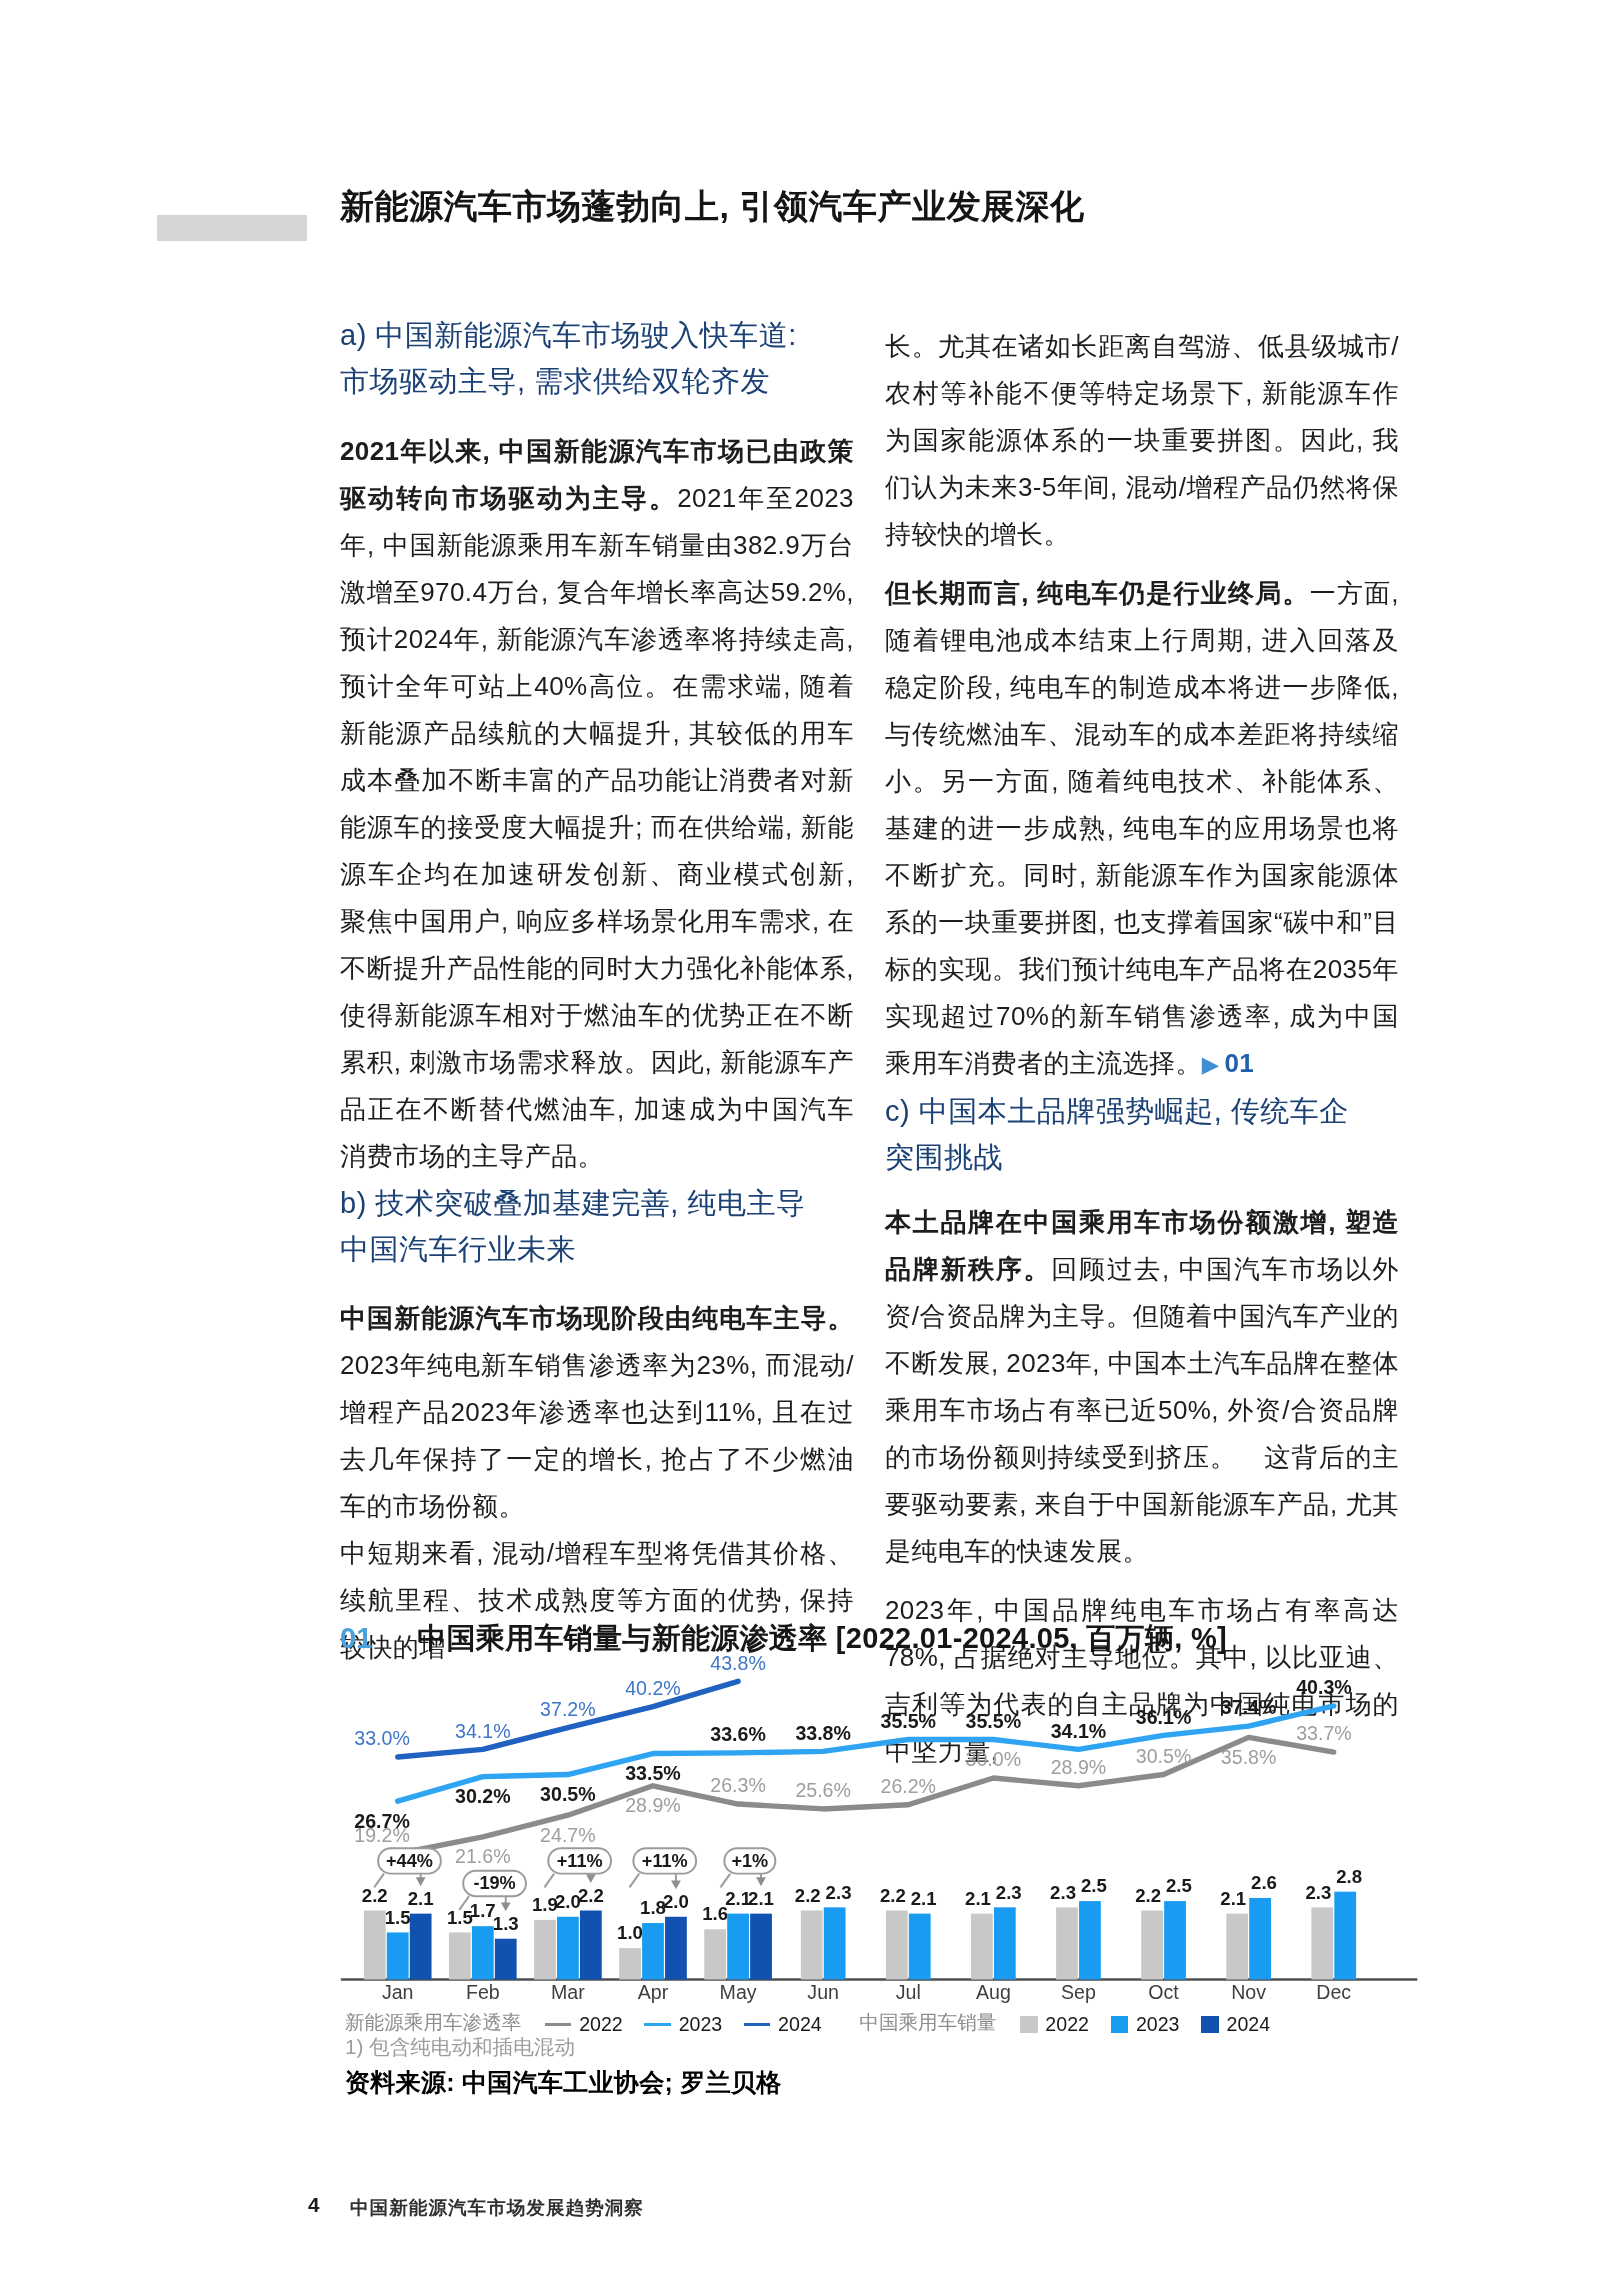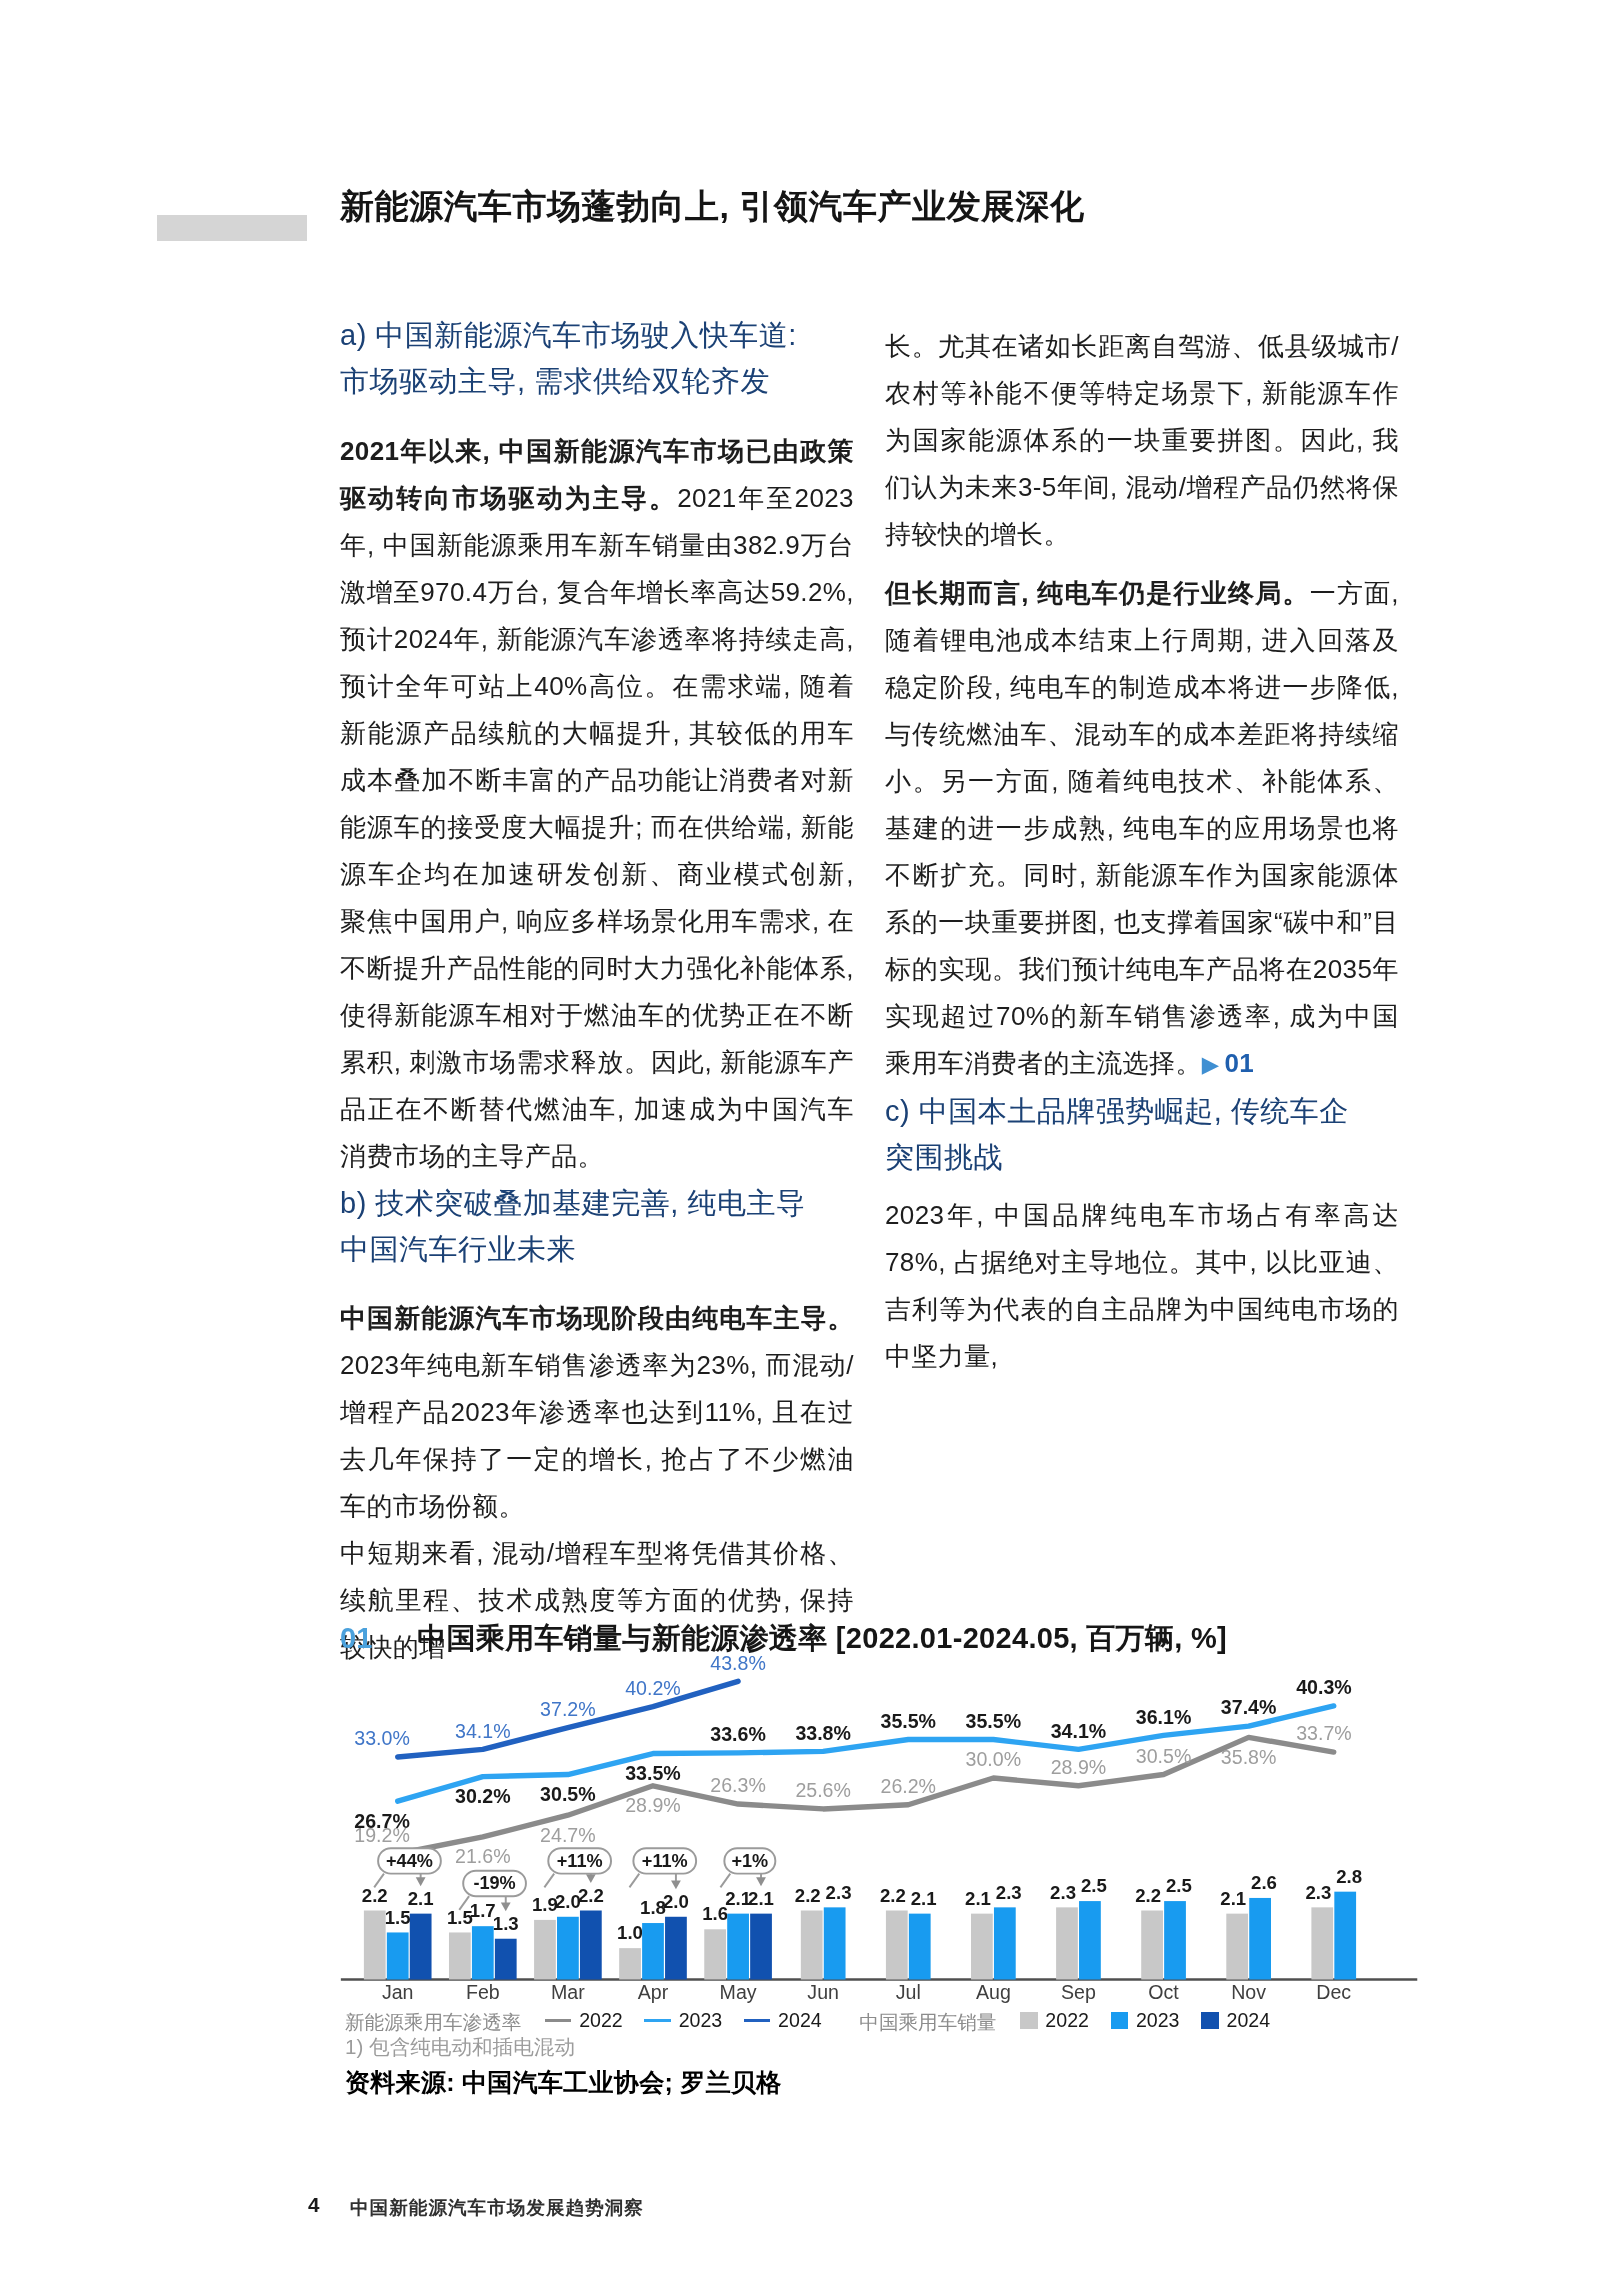--- a/index.html
+++ b/index.html
@@ -24,21 +24,21 @@
   .fig-ref{white-space:nowrap;font-weight:700;color:#1f5fae}
   .fig-ref .arr{color:#3f8fd2;font-size:22.5px;padding-right:4.9px;font-weight:400}
 
   #figure-header{left:340px;top:1619px;display:flex;align-items:baseline}
   #fig-num{color:var(--accent);font-size:29px;font-weight:700;margin-right:45px}
   #fig-title{font-size:29px;font-weight:700;color:#161616;letter-spacing:0.3px;white-space:nowrap}
 
   #chart-canvas{left:333px;top:1656px;width:1098px;height:349px;overflow:visible;
     font-family:"Liberation Sans","DejaVu Sans",sans-serif}
 
-  #chart-legend{left:345px;top:2009px;display:flex;align-items:flex-start;font-size:19.6px;color:#1a1a1a;white-space:nowrap}
+  #chart-legend{left:345px;top:2009px;display:flex;align-items:flex-end;font-size:19.6px;color:#1a1a1a;white-space:nowrap}
   .lg-label{color:#8c8c8c;margin-right:23.5px}
   .lg-label.second{margin-left:16px}
   .lg-item{display:flex;align-items:center;margin-right:21.6px}
   .sw-line{display:inline-block;width:26.5px;height:3.9px;margin-right:7.8px}
   .sw-sq{display:inline-block;width:17.6px;height:17.6px;margin-right:7.8px}
 
   #chart-footnote{left:345px;top:2033px;font-size:20.6px;color:#9c9c9c}
   #chart-source{left:345px;top:2066px;font-size:25px;color:#000000;font-weight:700;letter-spacing:0.3px}
 
   #footer-num{left:308px;top:2193px;font-size:20.6px;font-weight:700;color:#1a1a1a}
@@ -66,20 +66,21 @@
 </div>
 
 <div class="abs col" id="col-right">
   <p>长。尤其在诸如长距离自驾游、低县级城市/农村等补能不便等特定场景下, 新能源车作为国家能源体系的一块重要拼图。因此, 我们认为未来3-5年间, 混动/增程产品仍然将保持较快的增长。</p>
   <p class="mt12"><span class="lead">但长期而言, 纯电车仍是行业终局。</span><span>一方面, 随着锂电池成本结束上行周期, 进入回落及稳定阶段, 纯电车的制造成本将进一步降低, 与传统燃油车、混动车的成本差距将持续缩小。另一方面, 随着纯电技术、补能体系、基建的进一步成熟, 纯电车的应用场景也将不断扩充。同时, 新能源车作为国家能源体系的一块重要拼图, 也支撑着国家“碳中和”目标的实现。我们预计纯电车产品将在2035年实现超过70%的新车销售渗透率, 成为中国乘用车消费者的主流选择。</span><span class="fig-ref"><span class="arr">▶</span><span>01</span></span></p>
 
   <h2 class="sec mt24">
     <span>c) 中国本土品牌强势崛起, 传统车企</span>
     <span>突围挑战</span>
   </h2>
+  <p class="mt20"><span class="lead">本土品牌在中国乘用车市场份额激增, 塑造品牌新秩序。</span><span>回顾过去, 中国汽车市场以外资/合资品牌为主导。但随着中国汽车产业的不断发展, 2023年, 中国本土汽车品牌在整体乘用车市场占有率已近50%, 外资/合资品牌的市场份额则持续受到挤压。　这背后的主要驱动要素, 来自于中国新能源车产品, 尤其是纯电车的快速发展。</span></p>
   <p class="mt12">2023年, 中国品牌纯电车市场占有率高达78%, 占据绝对主导地位。其中, 以比亚迪、吉利等为代表的自主品牌为中国纯电市场的中坚力量,</p>
 </div>
 
 <div class="abs" id="figure-header">
   <span id="fig-num">01</span>
   <span id="fig-title">中国乘用车销量与新能源渗透率 [2022.01-2024.05, 百万辆, %]</span>
 </div>
 
 <svg class="abs" id="chart-canvas" viewBox="0 0 1120 356" xmlns="http://www.w3.org/2000/svg">
     <line x1="8" y1="330" x2="1106" y2="330" stroke="#4f4f4f" stroke-width="2.5"></line>

